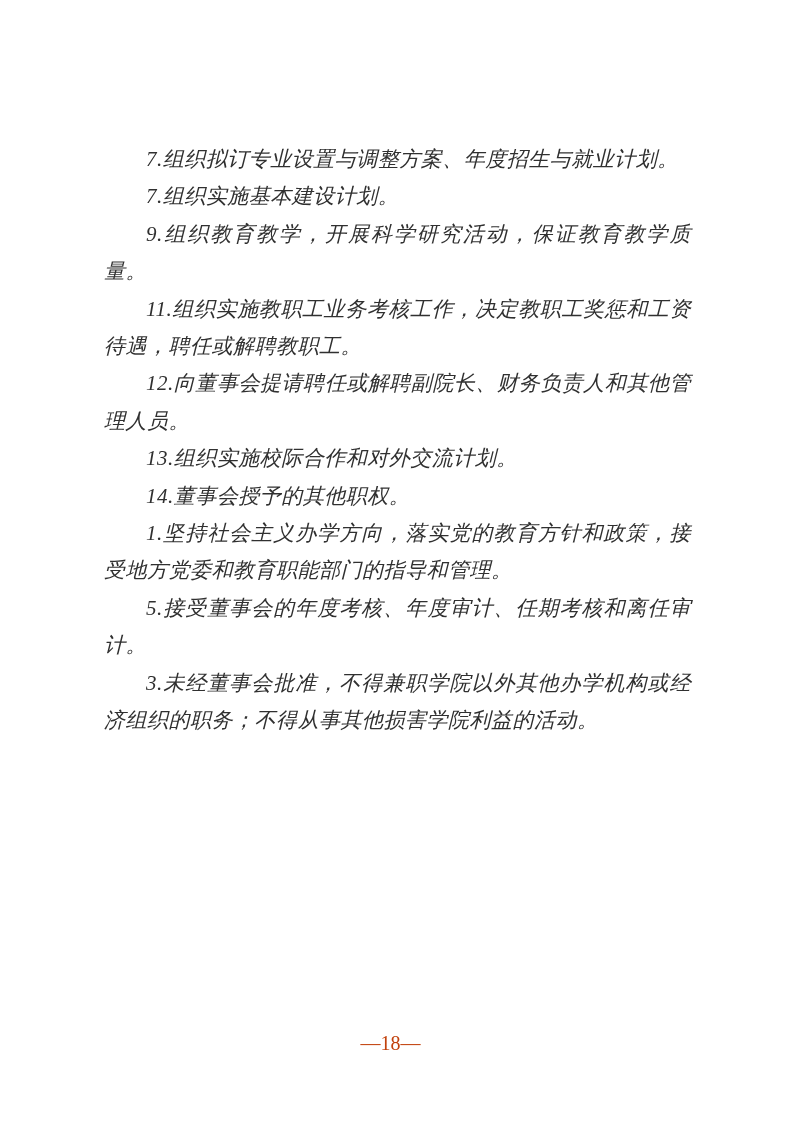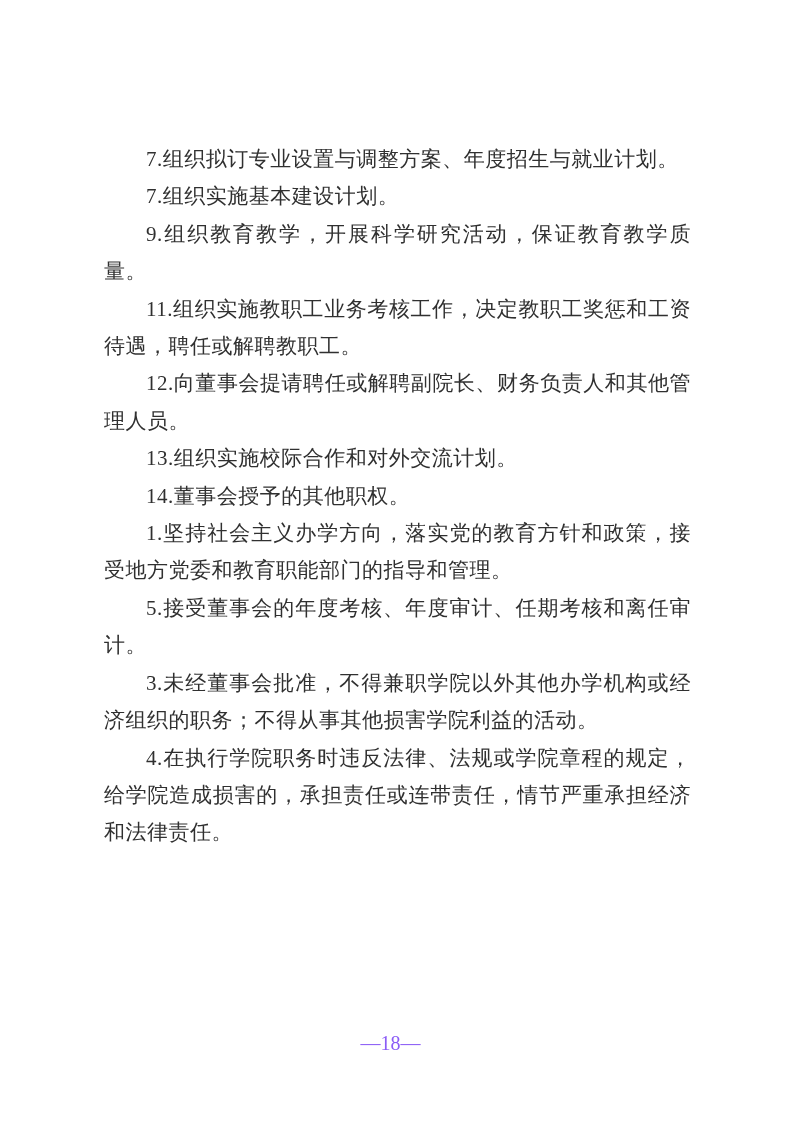--- a/index.html
+++ b/index.html
@@ -19,50 +19,50 @@
     .text-body {
       position: absolute;
       left: 104px;
       top: 141px;
       width: 587px;
       font-size: 21px;
       line-height: 37.4px;
       text-align: justify;
       text-justify: inter-character;
       letter-spacing: 0.5px;
+      font-style: italic;
     }
     .para {
       margin: 0;
       padding: 0;
       text-indent: 2em;
     }
     .footer {
       position: absolute;
       left: 0;
       right: 12px;
       top: 1031px;
       text-align: center;
       font-size: 20px;
       line-height: 24px;
-      color: #8b5cf6;
+      color: #c2410c;
     }
   </style>
 </head>
 <body>
 
 <div class="page">
   <div class="text-body">
     <p class="para">7.组织拟订专业设置与调整方案、年度招生与就业计划。</p>
     <p class="para">7.组织实施基本建设计划。</p>
     <p class="para">9.组织教育教学，开展科学研究活动，保证教育教学质量。</p>
     <p class="para">11.组织实施教职工业务考核工作，决定教职工奖惩和工资待遇，聘任或解聘教职工。</p>
     <p class="para">12.向董事会提请聘任或解聘副院长、财务负责人和其他管理人员。</p>
     <p class="para">13.组织实施校际合作和对外交流计划。</p>
     <p class="para">14.董事会授予的其他职权。</p>
     <p class="para">1.坚持社会主义办学方向，落实党的教育方针和政策，接受地方党委和教育职能部门的指导和管理。</p>
     <p class="para">5.接受董事会的年度考核、年度审计、任期考核和离任审计。</p>
     <p class="para">3.未经董事会批准，不得兼职学院以外其他办学机构或经济组织的职务；不得从事其他损害学院利益的活动。</p>
-    <p class="para">4.在执行学院职务时违反法律、法规或学院章程的规定，给学院造成损害的，承担责任或连带责任，情节严重承担经济和法律责任。</p>
   </div>
   <div class="footer">
     <span>—18—</span>
   </div>
 </div>
 
 </body></html>

